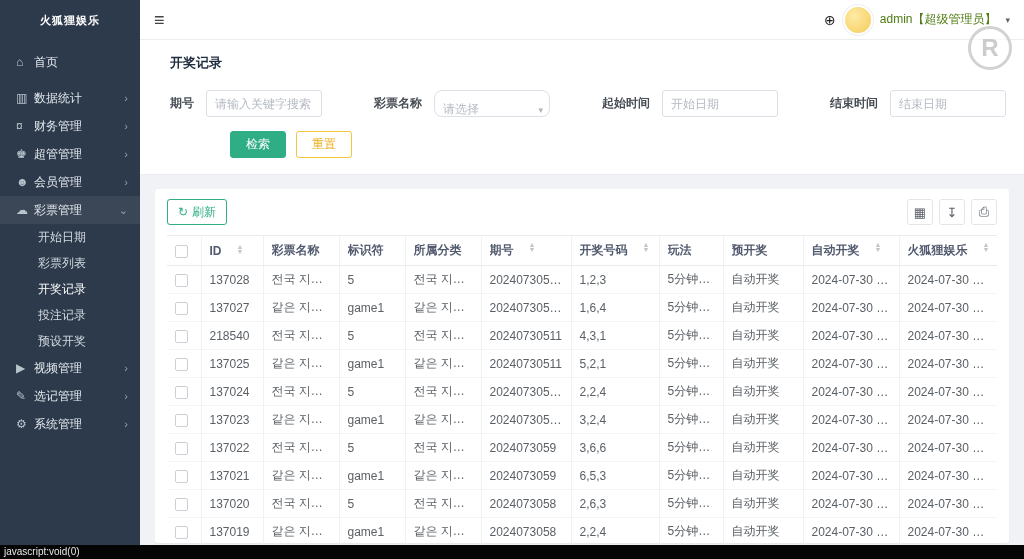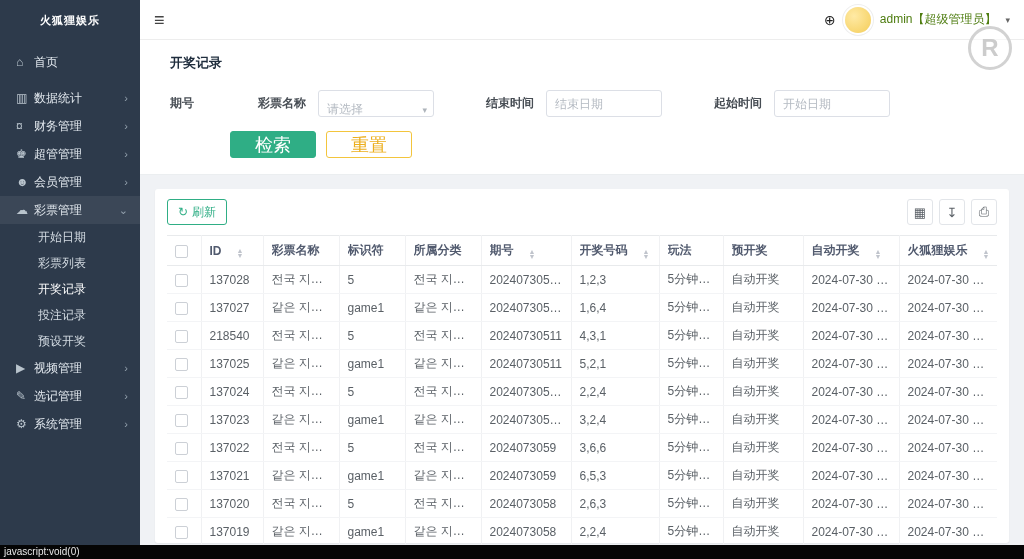--- a/index.html
+++ b/index.html
@@ -41,46 +41,46 @@
 
   
   .filter-panel{background:#fff;padding:14px 30px 16px;border-bottom:1px solid #ebeef0}
   .page-title{font-size:13px;font-weight:bold;color:#1f2d3d;margin-bottom:18px}
   .filter-row{display:flex;align-items:center}
   .fgroup{display:flex;align-items:center;margin-right:52px}
   .fgroup label{font-weight:bold;color:#474d54;margin-right:12px;white-space:nowrap}
   .f-input{height:27px;border:1px solid #dcdfe6;border-radius:3px;padding:0 8px;font-size:12px;
     color:#333;width:116px;background:#fff;outline:none}
   .f-input::placeholder{color:#b4bac2}
-  .f-select{position:relative;width:116px;height:27px;border:1px solid #dcdfe6;border-radius:3px;
+  .f-select{position:relative;width:116px;height:27px;border:1px solid #dcdfe6;border-radius:8px;
     background:#fff;display:flex;align-items:center;padding:12px 20px 0 8px;color:#b4bac2;cursor:pointer}
   .select-caret{position:absolute;right:6px;color:#aeb4bb;font-size:9px}
   .btn-row{margin-top:14px;padding-left:60px;display:flex;gap:10px}
-  .btn{height:27px;padding:0 24px;border-radius:3px;font-size:18px;cursor:pointer;
+  .btn{height:27px;padding:0 15px;border-radius:3px;font-size:12px;cursor:pointer;
     border:1px solid transparent;display:inline-flex;align-items:center;gap:4px;background:#fff}
   .btn-primary{background:#2fae85;border-color:#2fae85;color:#fff}
   .btn-warning{border-color:#f3c53d;color:#ecae1c}
 
   
   .table-panel{background:#fff;margin:14px 15px 16px;border-radius:3px;box-shadow:0 1px 2px rgba(0,0,0,.06);
     padding:10px 12px 12px;flex:1;min-height:0;display:flex;flex-direction:column}
   .tp-toolbar{display:flex;align-items:center;margin-bottom:10px}
   .btn-refresh{border:1px solid #2fae85;color:#2fae85;height:26px;padding:0 10px;border-radius:3px;
     background:#fff;display:inline-flex;align-items:center;gap:4px;cursor:pointer;font-size:12px}
   .tool-icons{margin-left:auto;display:flex;gap:6px}
   .tool-btn{width:26px;height:26px;border:1px solid #e2e5e9;border-radius:3px;background:#fff;color:#5a6066;
     display:flex;align-items:center;justify-content:center;font-size:13px;cursor:pointer}
 
   table{width:100%;border-collapse:collapse;table-layout:fixed;font-size:12px}
   th,td{border-right:1px solid #f0f1f3;padding:5px 8px;text-align:left;color:#5a6066;
     white-space:nowrap;overflow:hidden;text-overflow:ellipsis}
   th:last-child,td:last-child{border-right:none}
   thead th{color:#515a6e;font-weight:bold;border-top:1px solid #e8eaec;border-bottom:1px solid #e8eaec;padding:6px 8px}
   tbody td{border-bottom:1px solid #f3f4f6}
-  .th-inner{display:flex;align-items:flex-end;gap:15px;overflow:hidden}
+  .th-inner{display:flex;align-items:flex-start;gap:15px;overflow:hidden}
   .sort{display:inline-flex;flex-direction:column;line-height:5px;font-size:7px;color:#c0c4cc;cursor:pointer;flex-shrink:0}
   .sort::before{content:"▲"}
   .sort::after{content:"▼"}
   .cb{display:inline-block;width:13px;height:13px;border:1px solid #ccd0d6;border-radius:2px;background:#fff;
     vertical-align:middle;cursor:pointer}
 
   
   .pagination{display:flex;align-items:center;gap:6px;margin-top:12px;color:#606266}
   .pg-btn{min-width:24px;height:24px;border:1px solid #e1e4e8;border-radius:2px;background:#fff;
     display:flex;align-items:center;justify-content:center;padding:0 5px;cursor:pointer;color:#606266}
@@ -180,35 +180,36 @@
 
     <div class="watermark">R</div>
 
     <div class="content">
 
       <section class="filter-panel">
         <div class="page-title">开奖记录</div>
         <div class="filter-row">
           <div class="fgroup">
             <label>期号</label>
+            <input class="f-input" placeholder="请输入关键字搜索" style="">
           </div>
           <div class="fgroup">
             <label>彩票名称</label>
             <div class="f-select">
               <span>请选择</span>
               <span class="select-caret">▾</span>
             </div>
           </div>
           <div class="fgroup">
+            <label>起始时间</label>
+            <input class="f-input" placeholder="开始日期" style="">
+          </div>
+          <div class="fgroup">
             <label>结束时间</label>
             <input class="f-input" placeholder="结束日期" style="">
-          </div>
-          <div class="fgroup">
-            <label>起始时间</label>
-            <input class="f-input" placeholder="开始日期" style="">
           </div>
         </div>
         <div class="btn-row">
           <button class="btn btn-primary">检索</button>
           <button class="btn btn-warning">重置</button>
         </div>
       </section>
 
       <section class="table-panel">
         <div class="tp-toolbar">

